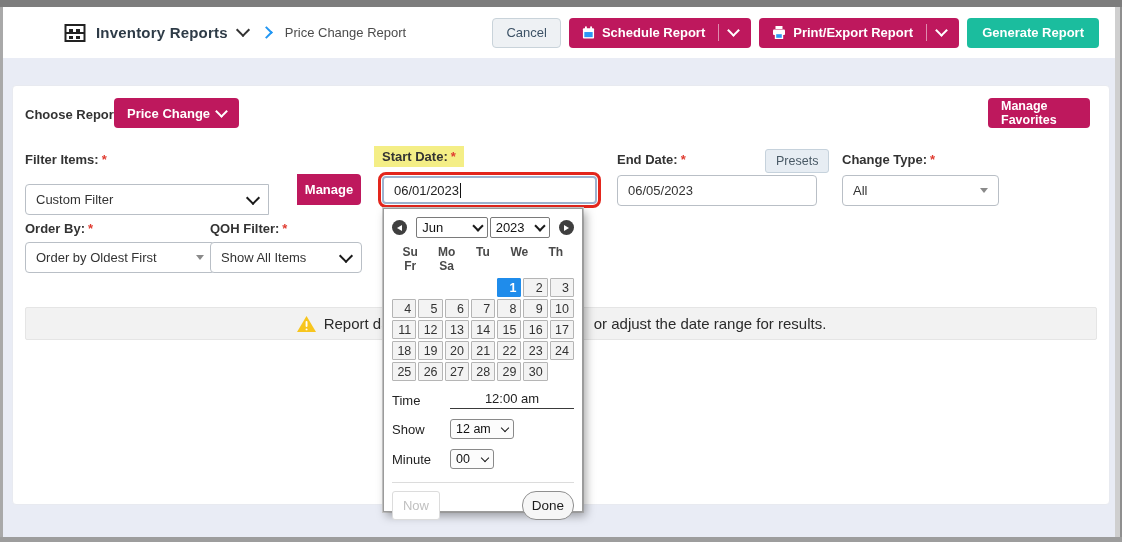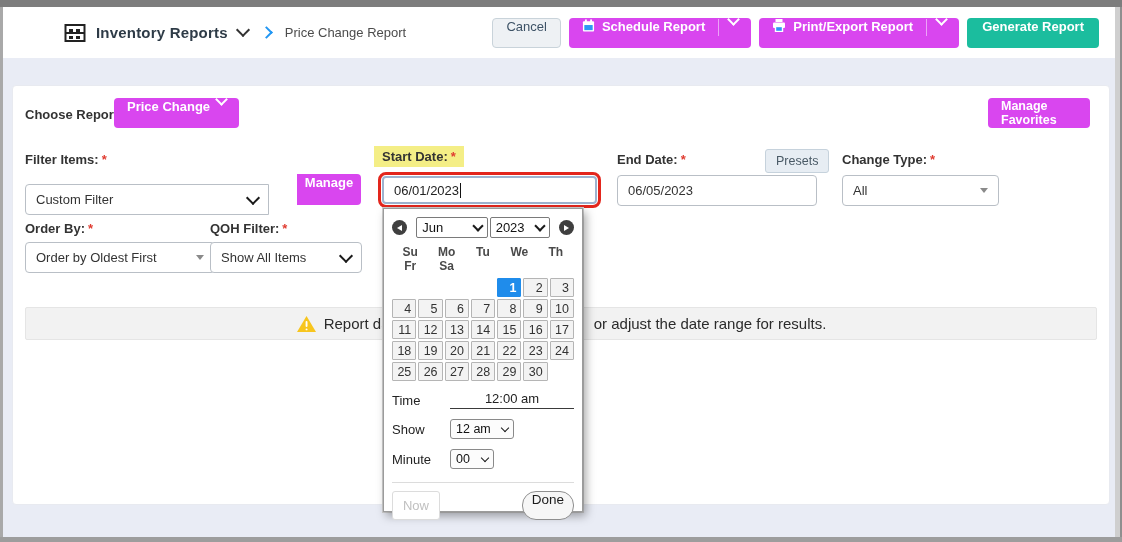--- a/index.html
+++ b/index.html
@@ -13,23 +13,23 @@
   .frame-bottom{position:absolute;left:0;bottom:0;width:1122px;height:5px;background:#9d9d9d;z-index:40;}
 
   
   .topbar{position:absolute;left:3px;top:7px;width:1112px;height:51px;background:#fff;display:flex;align-items:center;justify-content:space-between;padding:0 16px;box-sizing:border-box;}
   .tb-left{display:flex;align-items:center;gap:10px;padding-left:45px;}
   .app-title{font-size:15px;font-weight:600;color:#2e3b47;letter-spacing:.2px;}
   .chev-dark{width:8px;height:8px;border-right:2px solid #333;border-bottom:2px solid #333;transform:rotate(45deg);margin-top:-5px;}
   .crumb-sep{width:7px;height:7px;border-top:2px solid #2196f3;border-right:2px solid #2196f3;transform:rotate(45deg);margin:0 4px;}
   .crumb{font-size:13px;color:#4c4c4c;}
   .tb-right{display:flex;align-items:center;gap:8px;}
-  .btn{height:30px;border-radius:4px;font-size:13px;display:inline-flex;justify-content:center;cursor:pointer;box-sizing:border-box;border:1px solid transparent;}
+  .btn{height:30px;border-radius:4px;font-size:13px;display:inline-flex;align-items:center;justify-content:center;cursor:pointer;box-sizing:border-box;border:1px solid transparent;}
   .btn-cancel{background:#eef1f4;border:1px solid #c9d3da;color:#3d5266;padding:0 13px;}
-  .btn-blue{background:#d946ef;color:#fff;font-weight:600;padding:0 12px;gap:7px;}
+  .btn-blue{background:#be185d;color:#fff;font-weight:600;padding:0 12px;gap:7px;}
   .btn-teal{background:#1bbd9e;color:#fff;font-weight:600;padding:0 14px;}
   .split-sep{width:1px;height:17px;background:rgba(255,255,255,.5);margin:0 3px 0 6px;}
   .chev-w{width:7px;height:7px;border-right:2px solid #fff;border-bottom:2px solid #fff;transform:rotate(45deg);margin-top:-4px;}
 
   
   .panel{position:absolute;left:12px;top:85px;width:1098px;height:420px;background:#fff;border:1px solid #e8eaf0;border-radius:4px;box-sizing:border-box;}
 
   .lbl{position:absolute;font-weight:700;font-size:13px;color:#333;white-space:nowrap;}
   .req{color:#e03c31;margin-left:3px;font-weight:700;}
   .hl-yellow{background:#f4ee86;padding:3px 8px;}
@@ -77,21 +77,21 @@
   .dp-row{display:flex;align-items:center;margin-top:10px;}
   .dp-lbl{font-size:13px;color:#222;width:58px;flex:none;}
   .dp-time-value{flex:1;border-bottom:1px solid #3a3a3a;text-align:center;font-size:13px;color:#222;padding-bottom:2px;}
   .dp-mini-sel{height:20px;border:1px solid #8a8a8a;border-radius:3px;background:#fcfcfc;display:flex;align-items:center;justify-content:space-between;padding:0 5px;font-size:12.5px;color:#111;box-sizing:border-box;cursor:pointer;}
   .dp-mini-sel .sel-chev{width:5px;height:5px;margin-top:-2px;border-width:1.5px;}
   .dp-hour-sel{width:64px;}
   .dp-min-sel{width:44px;}
   .dp-divider{margin-top:13px;border-top:1px solid #dcdcdc;}
   .dp-foot{margin-top:8px;display:flex;justify-content:space-between;}
   .dp-now{width:46px;height:27px;border:1px solid #dcdcdc;border-radius:3px;background:#fff;color:#c0c0c0;font-size:13px;display:flex;align-items:center;justify-content:center;}
-  .dp-done{width:50px;height:27px;border:1px solid #8f8f8f;border-radius:14px;background:#f6f6f6;color:#1c1c1c;font-size:13.5px;display:flex;align-items:flex-start;justify-content:center;cursor:pointer;}
+  .dp-done{width:50px;height:27px;border:1px solid #8f8f8f;border-radius:14px;background:#f6f6f6;color:#1c1c1c;font-size:13.5px;display:flex;align-items:center;justify-content:center;cursor:pointer;}
 </style>
 </head>
 <body>
 
 <div id="app">
 
   <div class="topbar">
     <div class="tb-left">
       <span style="display:flex;">
         <svg width="22" height="20" viewBox="0 0 22 20">

